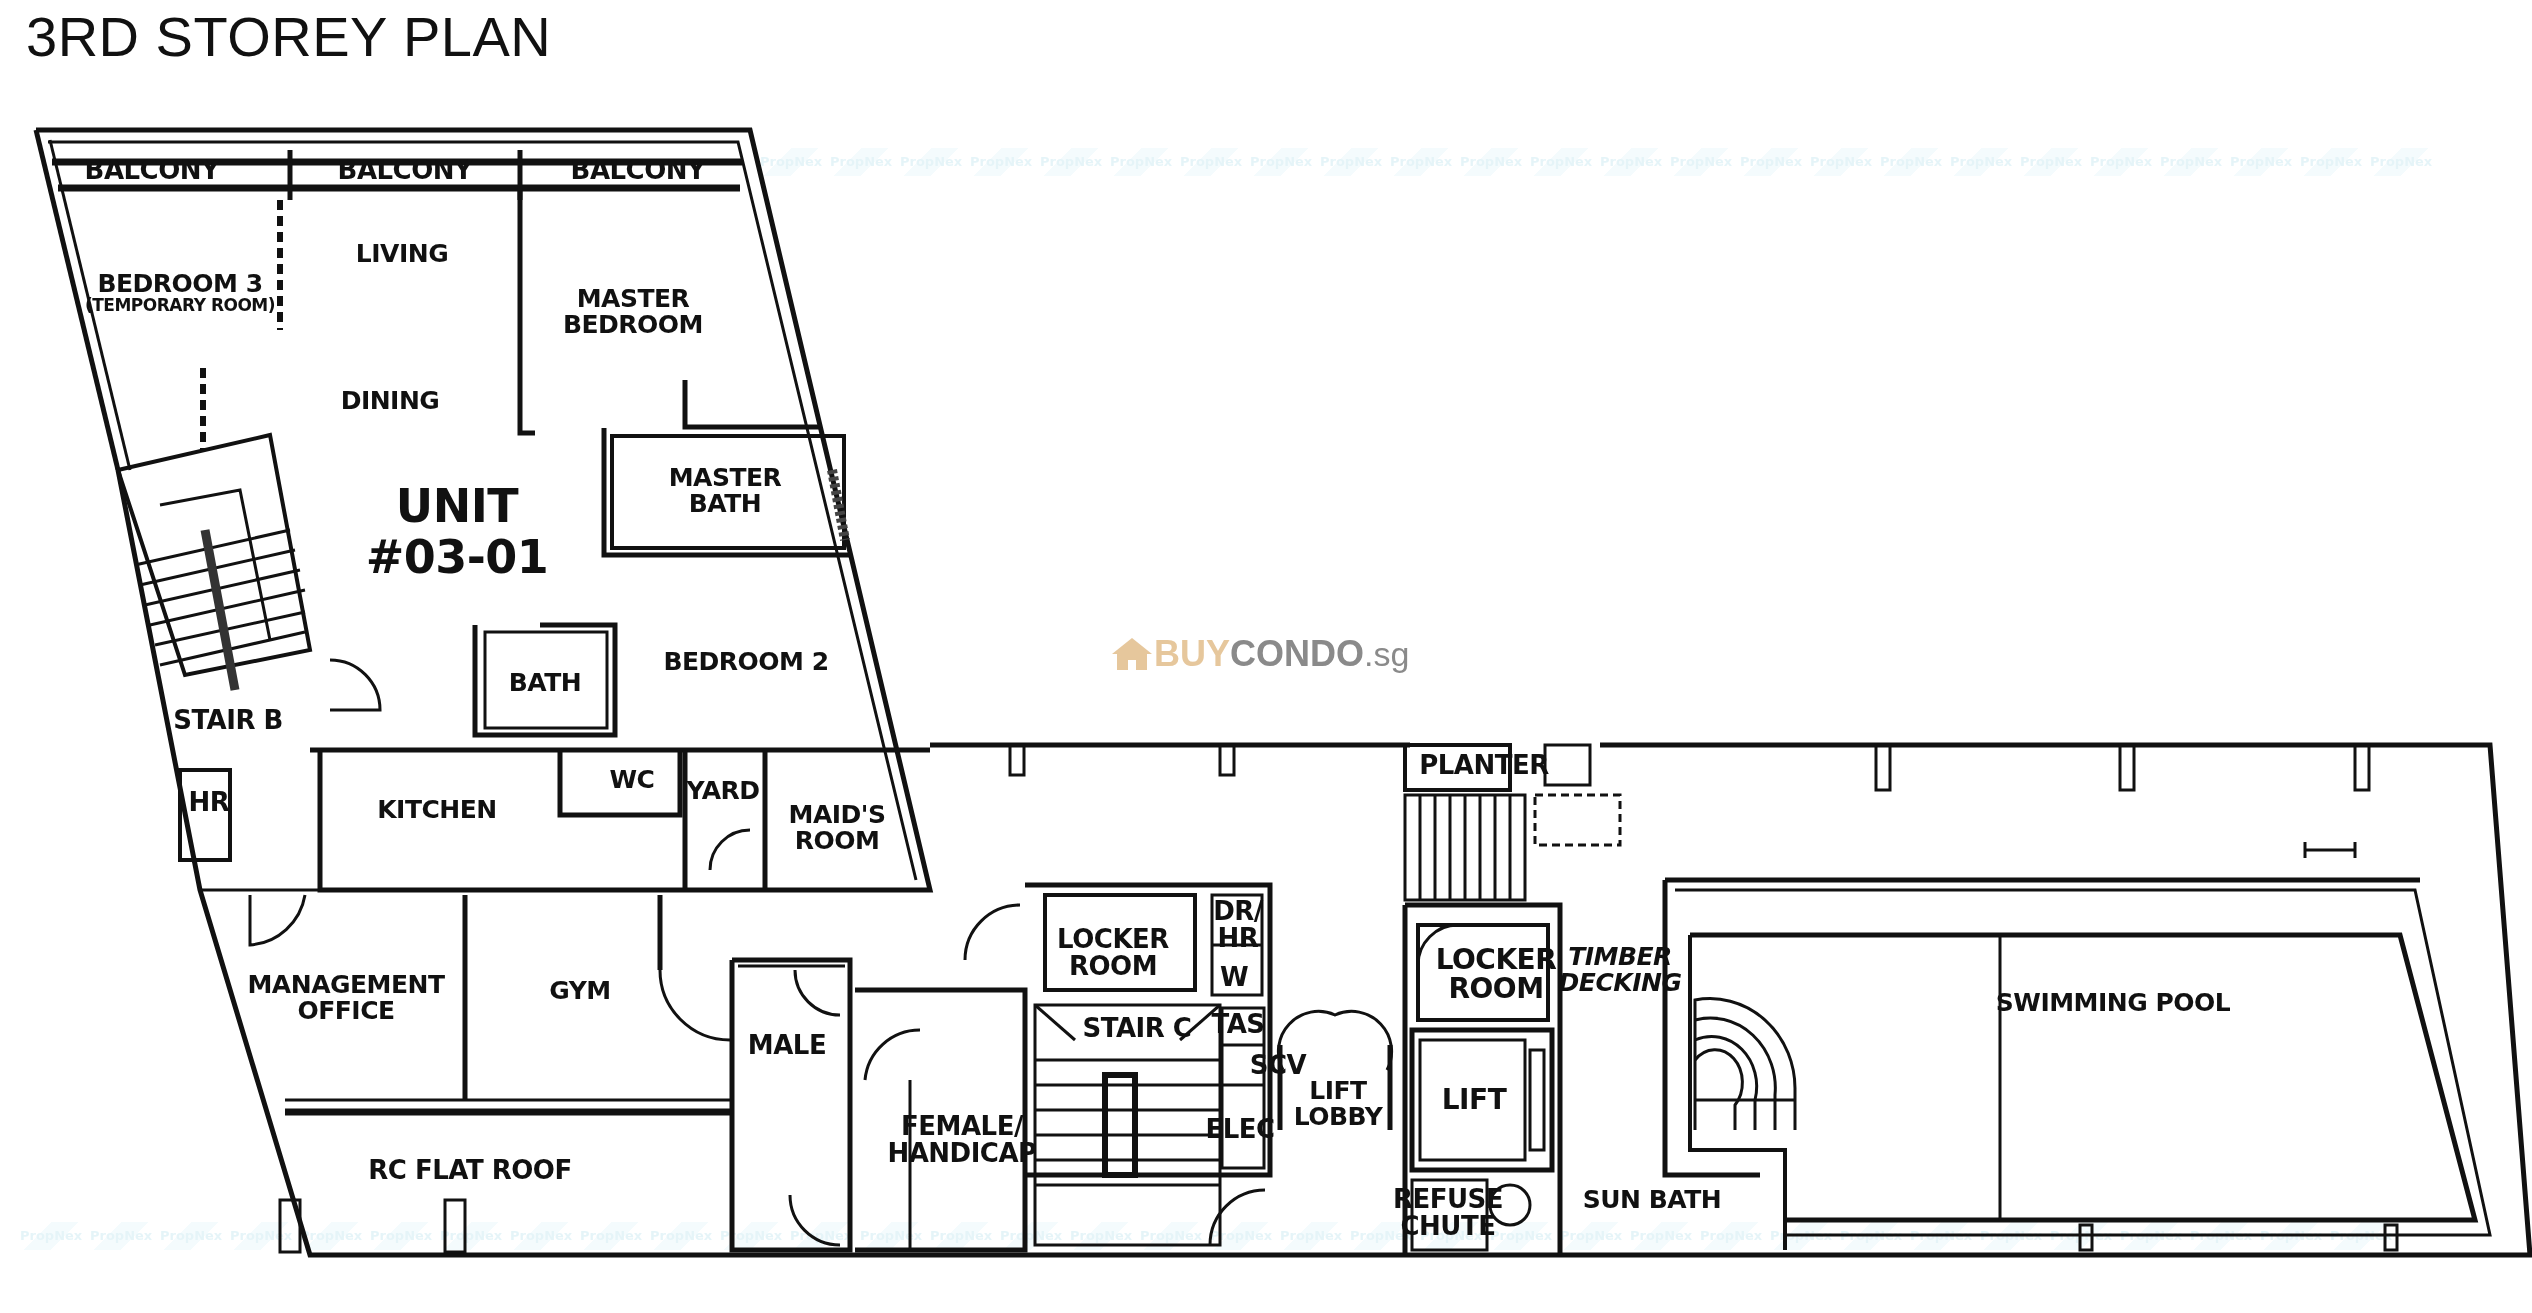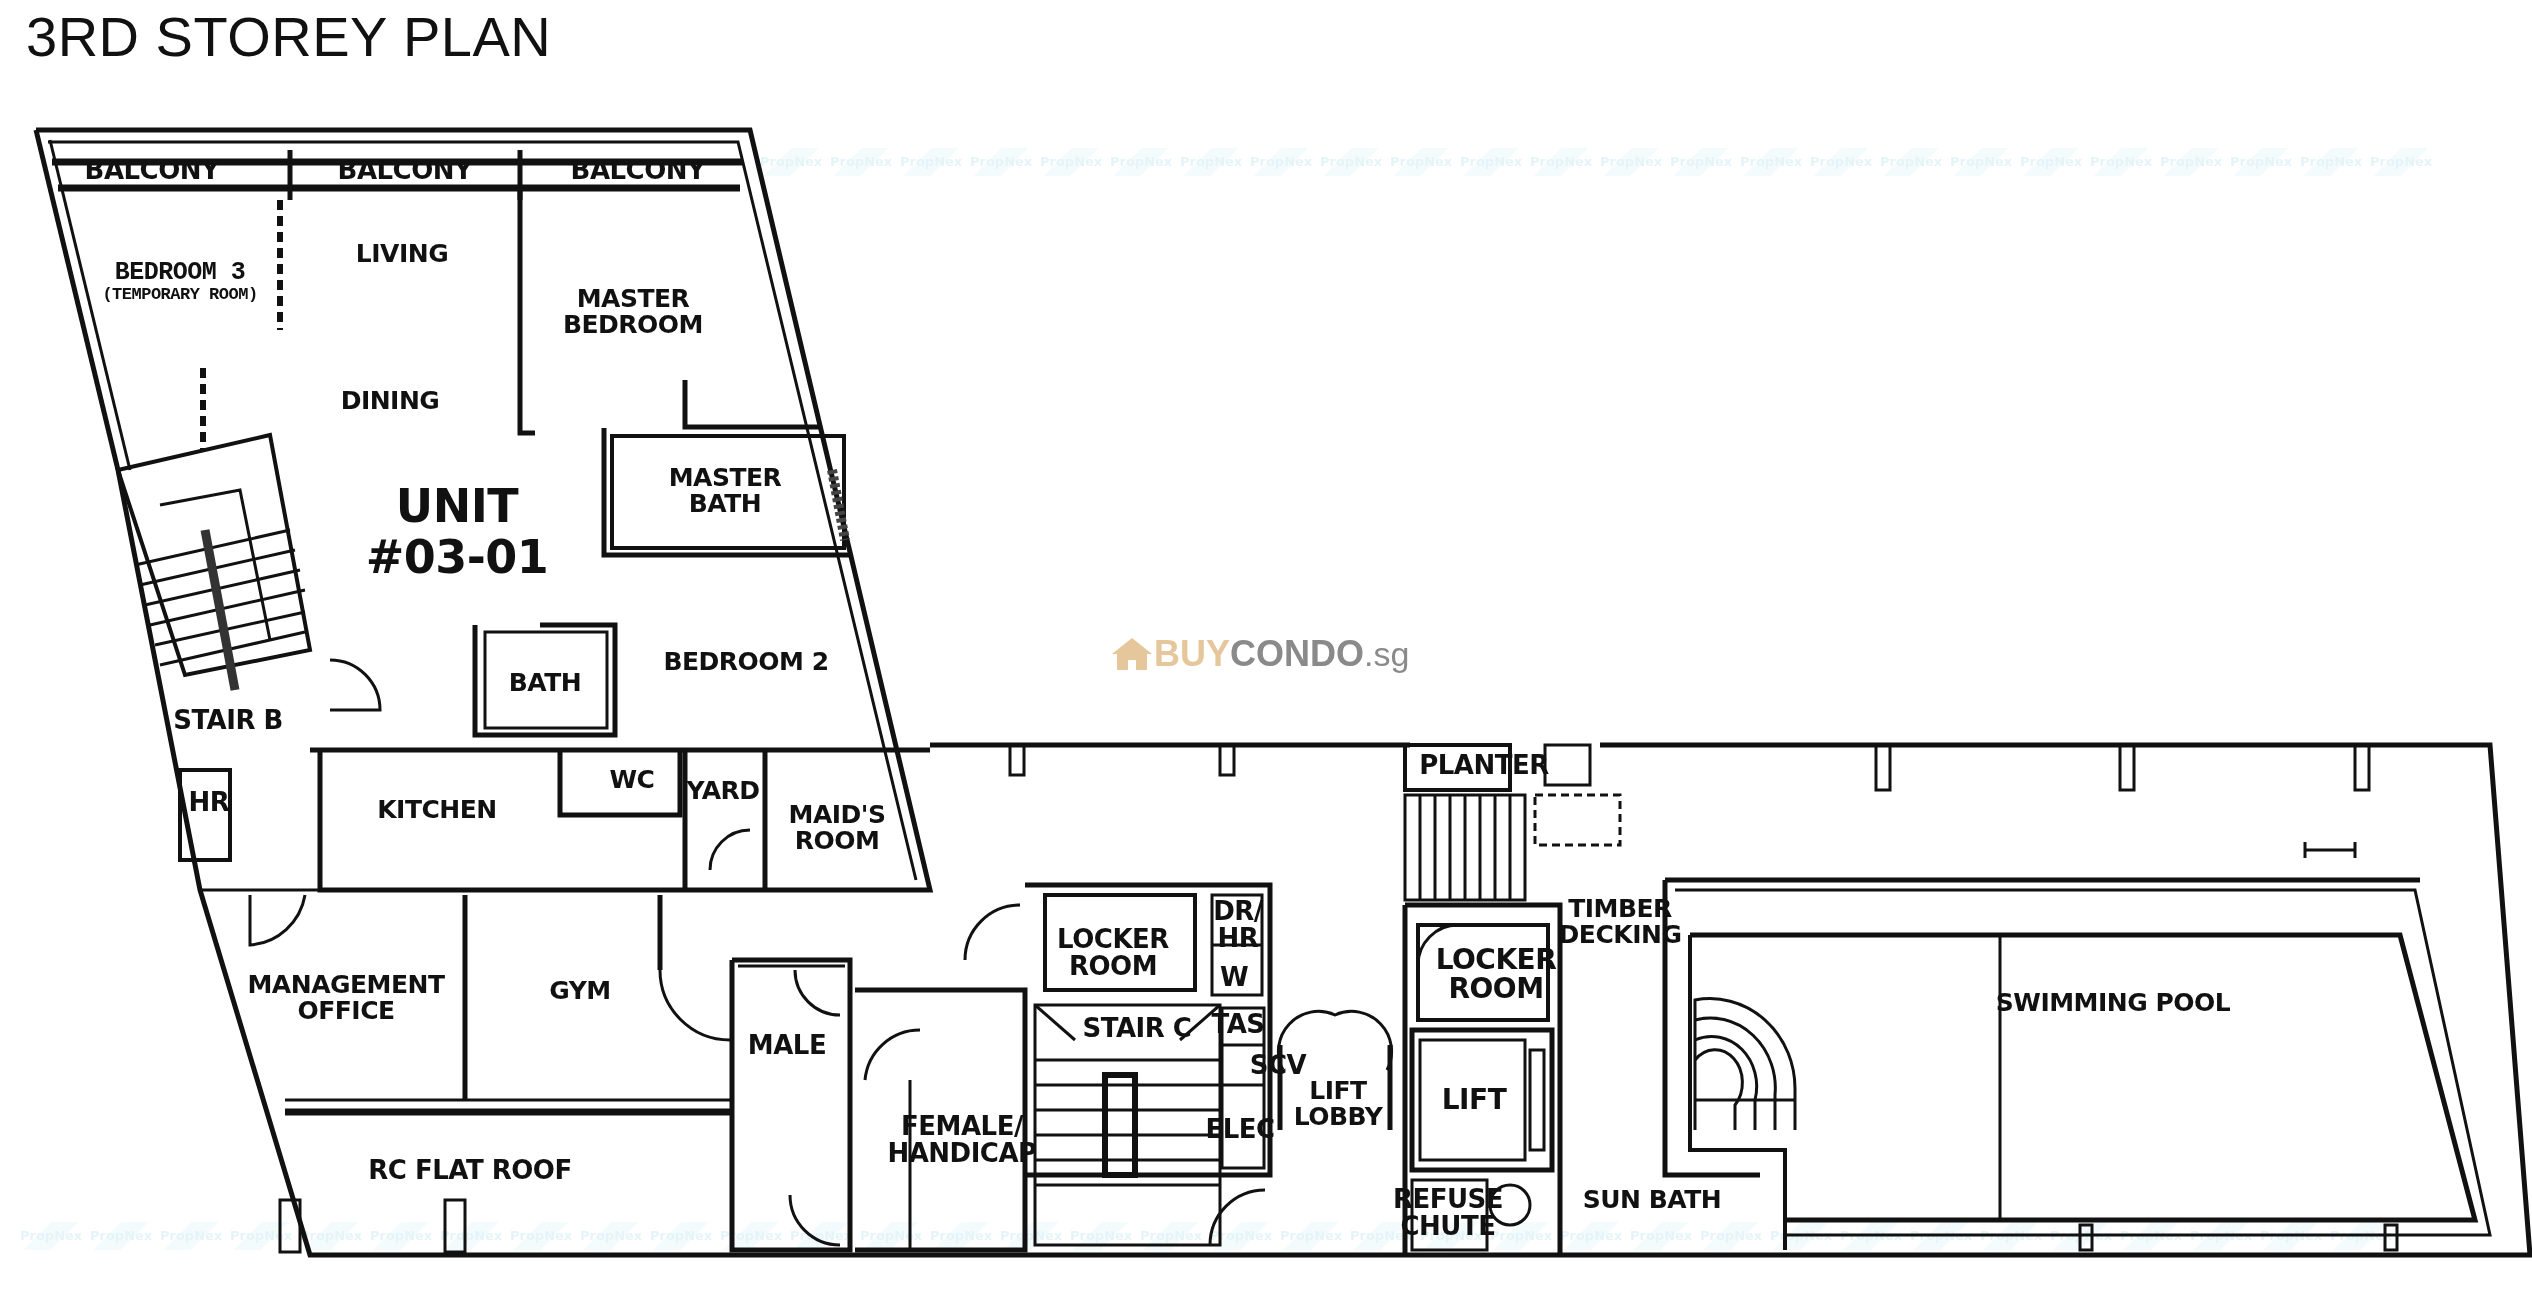--- a/index.html
+++ b/index.html
@@ -250,21 +250,21 @@
     <rect x="2355" y="745" width="14" height="45" stroke-width="3"></rect>
     <rect x="2080" y="1225" width="12" height="25" stroke-width="3"></rect>
     <rect x="2385" y="1225" width="12" height="25" stroke-width="3"></rect>
   </g>
 </svg>
 
 <div class="lbl s" style="left:152px; top:171px;">BALCONY</div>
 <div class="lbl s" style="left:405px; top:171px;">BALCONY</div>
 <div class="lbl s" style="left:638px; top:171px;">BALCONY</div>
 
-<div class="lbl m" style="left:180px; top:282px;font-family:Liberation Mono, monospace;">
+<div class="lbl m" style="left:180px; top:293px;">
   <span>BEDROOM 3</span>
   <span class="sub">(TEMPORARY ROOM)</span>
 </div>
 <div class="lbl m" style="left:402px; top:254px;">LIVING</div>
 <div class="lbl m" style="left:390px; top:401px;">DINING</div>
 <div class="lbl m" style="left:633px; top:312px;">
   <span>MASTER</span><br>
   <span>BEDROOM</span>
 </div>
 <div class="lbl m" style="left:725px; top:491px;">
@@ -318,21 +318,21 @@
 <div class="lbl s" style="left:1484px; top:766px;">PLANTER</div>
 <div class="lbl l" style="left:1496px; top:974px;">
   <span>LOCKER</span><br>
   <span>ROOM</span>
 </div>
 <div class="lbl l" style="left:1474px; top:1100px;">LIFT</div>
 <div class="lbl s" style="left:1448px; top:1213px;">
   <span>REFUSE</span><br>
   <span>CHUTE</span>
 </div>
-<div class="lbl m" style="left:1620px; top:922px;">
+<div class="lbl m" style="left:1620px; top:970px;font-style:italic;">
   <span>TIMBER</span><br>
   <span>DECKING</span>
 </div>
 <div class="lbl m" style="left:1652px; top:1200px;">SUN BATH</div>
 <div class="lbl m" style="left:2113px; top:1003px;">SWIMMING POOL</div>
 
 <div class="wm">
   <svg width="44" height="36" viewBox="0 0 44 36">
     <path d="M22 2 L2 18 L7 18 L7 34 L18 34 L18 24 L26 24 L26 34 L37 34 L37 18 L42 18 Z" fill="#e6c79c"></path>
   </svg>

